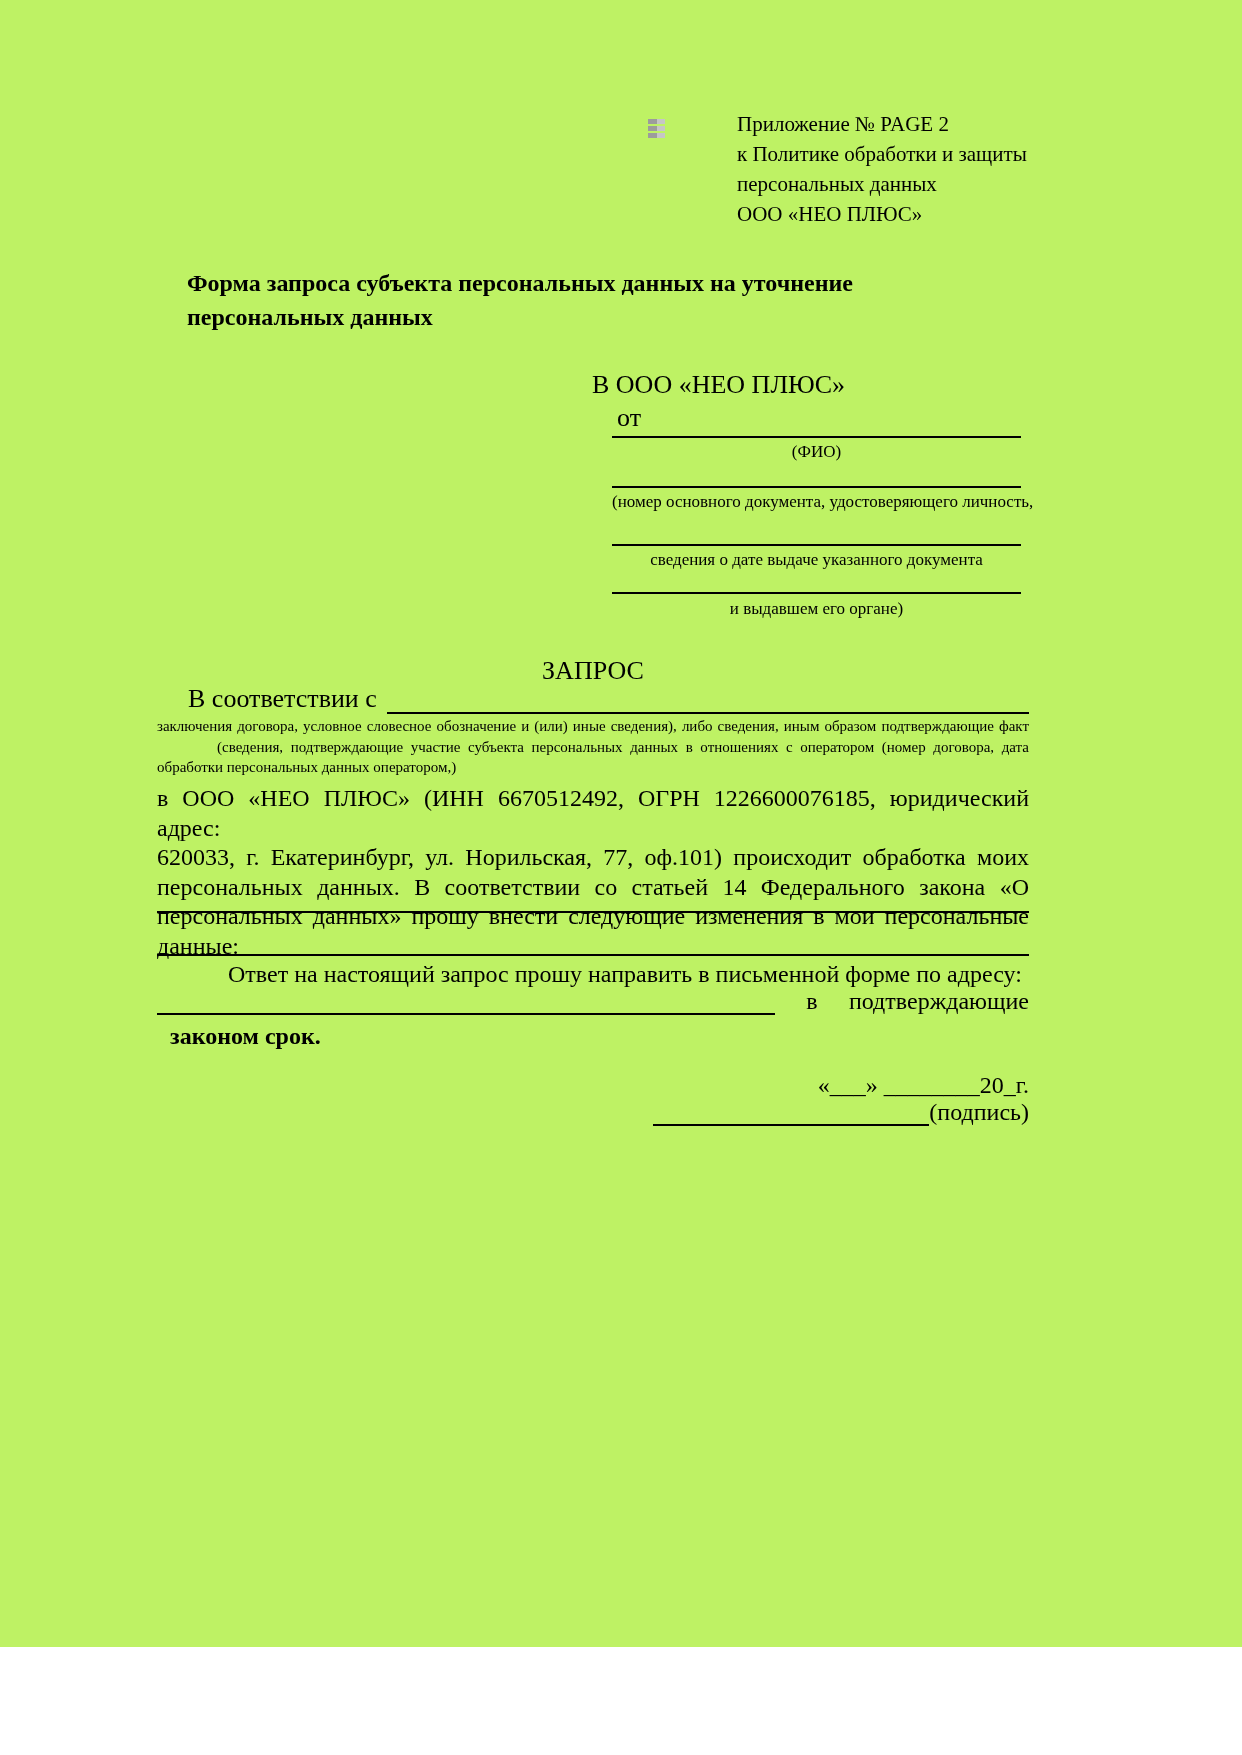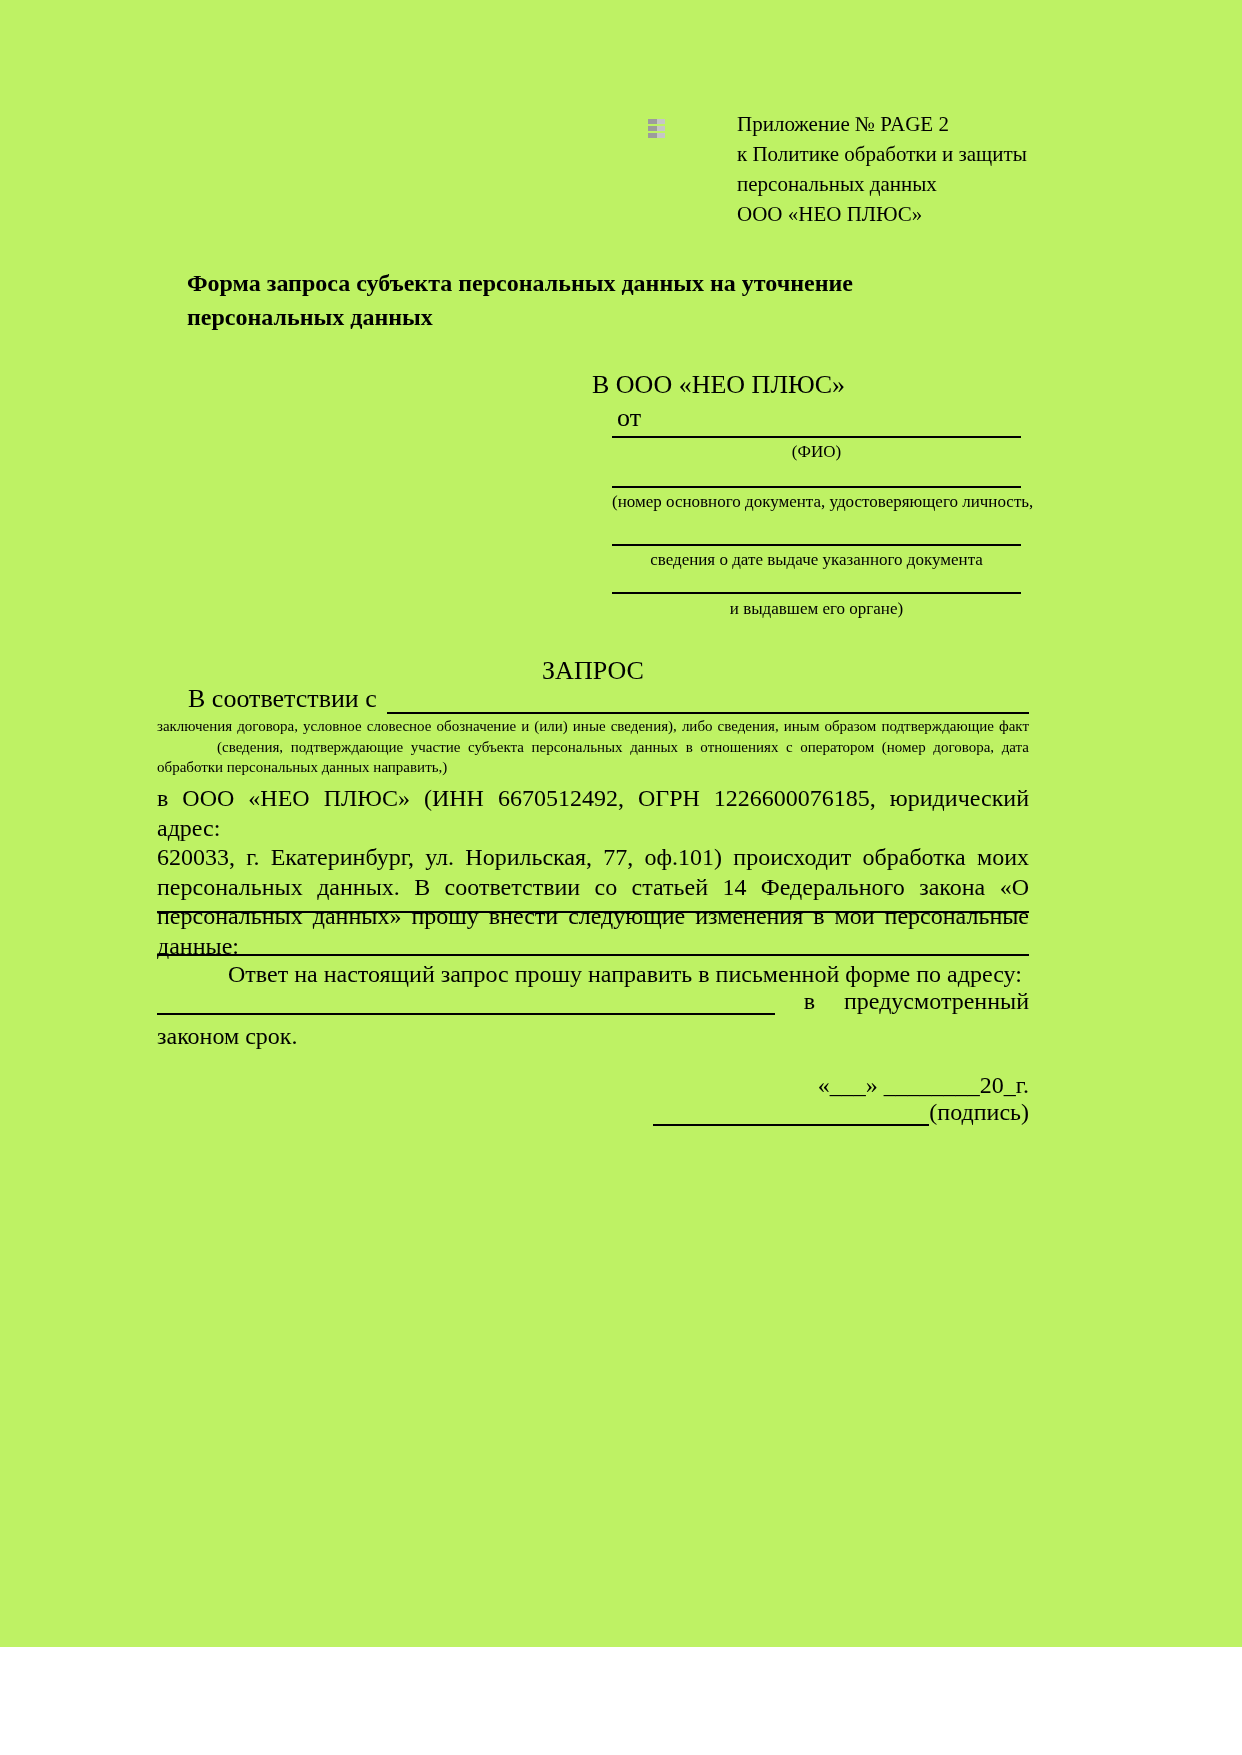--- a/index.html
+++ b/index.html
@@ -72,21 +72,21 @@
   .response-line1 {
     position: absolute; left: 157px; top: 961px; width: 872px;
     font-size: 24px; text-indent: 71px;
   }
   .response-line2 {
     position: absolute; left: 157px; top: 988px; width: 872px;
     display: flex; justify-content: space-between; align-items: flex-end;
     font-size: 24px;
   }
   .response-line2 .addr-fill { width: 618px; border-bottom: 2px solid #000; height: 24px; }
-  .response-line3 { position: absolute; left: 157px; top: 1023px; font-size: 24px; }
+  .response-line3 { position: absolute; left: 170px; top: 1023px; font-size: 24px; font-weight: bold; }
   .signature-row {
     position: absolute; left: 157px; top: 1072px; width: 872px;
     display: flex; justify-content: space-between; align-items: flex-end;
     font-size: 24px;
     flex-direction: column;
   }
   .signature-row .right { display: flex; align-items: flex-end; font-family: Liberation Serif, serif; }
   .signature-row .sign-fill { width: 276px; border-bottom: 2px solid #000; height: 24px; }
 </style>
 </head>
@@ -127,39 +127,39 @@
   <div class="request-heading">ЗАПРОС</div>
 
   <div class="intro-row">
     <span class="lbl">В соответствии с</span>
     <span class="fill"></span>
   </div>
 
   <div class="fine-print">
     <div class="jline">заключения договора, условное словесное обозначение и (или) иные сведения), либо сведения, иным образом подтверждающие факт</div>
     <div class="jline indent">(сведения, подтверждающие участие субъекта персональных данных в отношениях с оператором (номер договора, дата</div>
-    <div class="jline last">обработки персональных данных направить,)</div>
+    <div class="jline last">обработки персональных данных оператором,)</div>
   </div>
 
   <div class="body-par">
     <div class="jline">в ООО «НЕО ПЛЮС» (ИНН 6670512492, ОГРН 1226600076185, юридический адрес:</div>
     <div class="jline">620033, г. Екатеринбург, ул. Норильская, 77, оф.101) происходит обработка моих</div>
     <div class="jline">персональных данных. В соответствии со статьей 14 Федерального закона «О</div>
     <div class="jline last">персональных данных» прошу внести следующие изменения в мои персональные данные:</div>
   </div>
 
   <div class="blank-rule" style="top:911px"></div>
   <div class="blank-rule" style="top:954px"></div>
 
   <div class="response-line1">Ответ на настоящий запрос прошу направить в письменной форме по адресу:</div>
 
   <div class="response-line2">
     <span class="addr-fill"></span>
     <span>в</span>
-    <span>предусмотренный</span>
+    <span>подтверждающие</span>
   </div>
 
   <div class="response-line3">законом срок.</div>
 
   <div class="signature-row">
     <span>«___» ________20_г.</span>
     <span class="right">
       <span class="sign-fill"></span>
       <span>(подпись)</span>
     </span>

